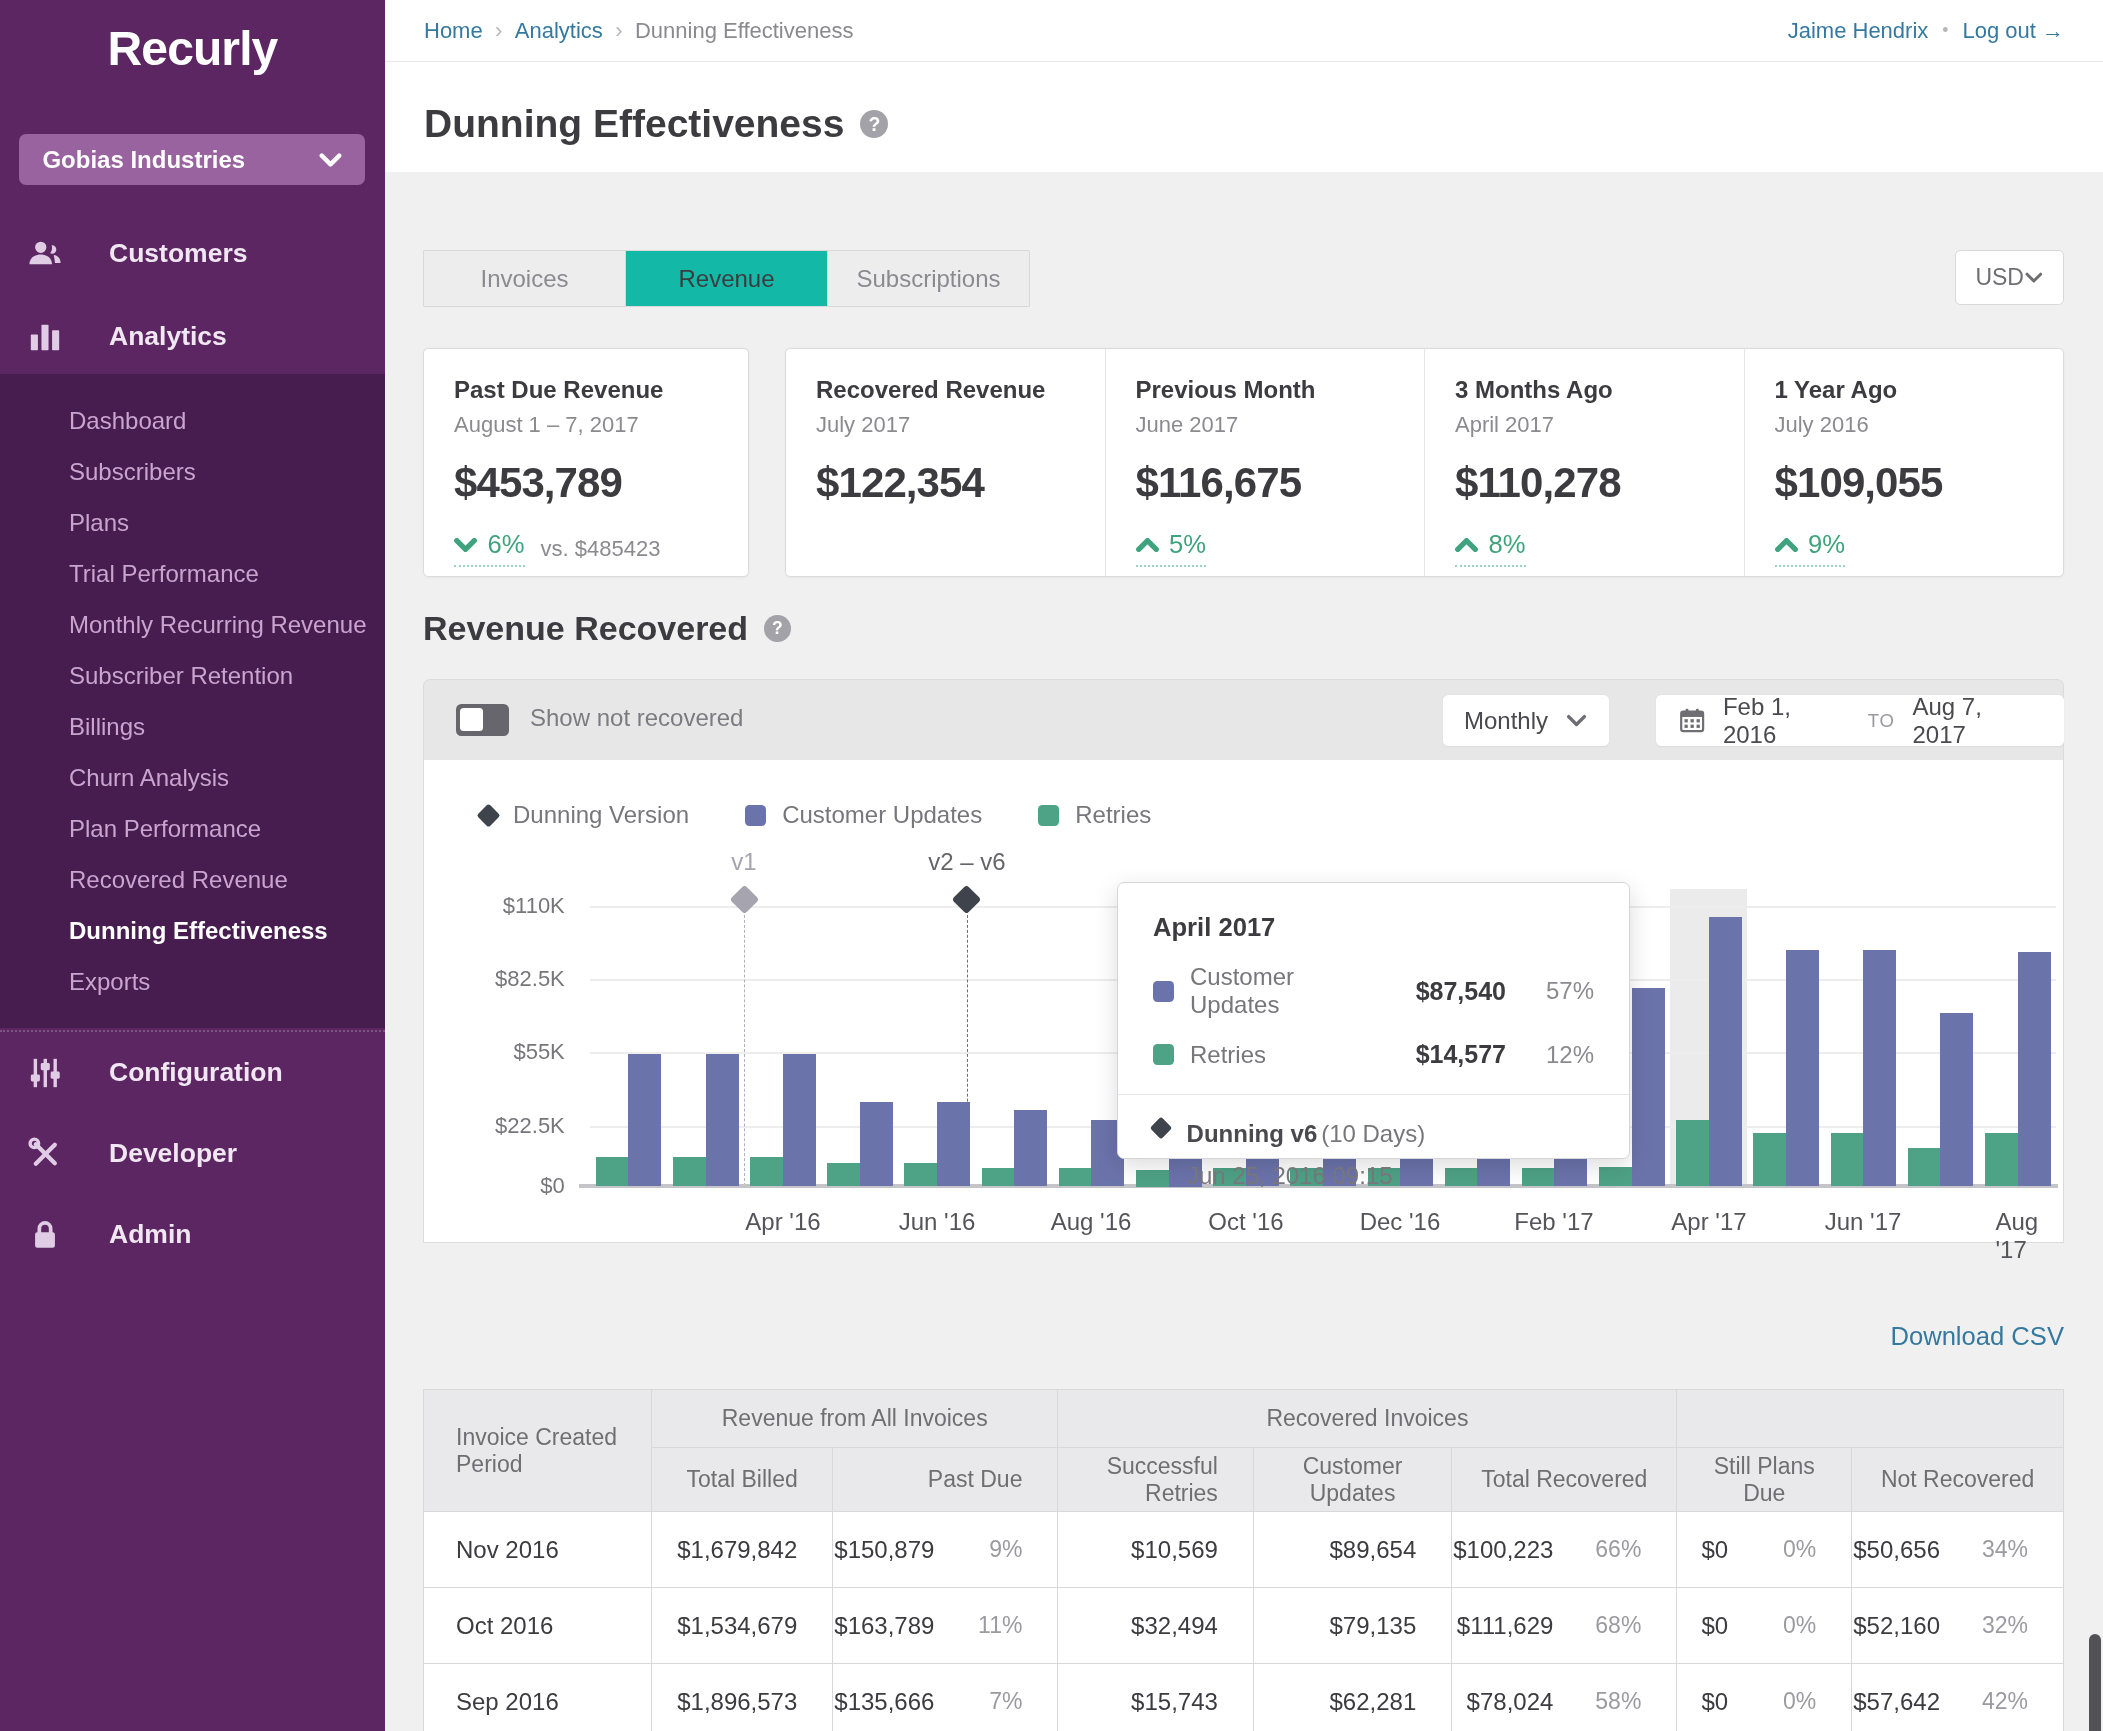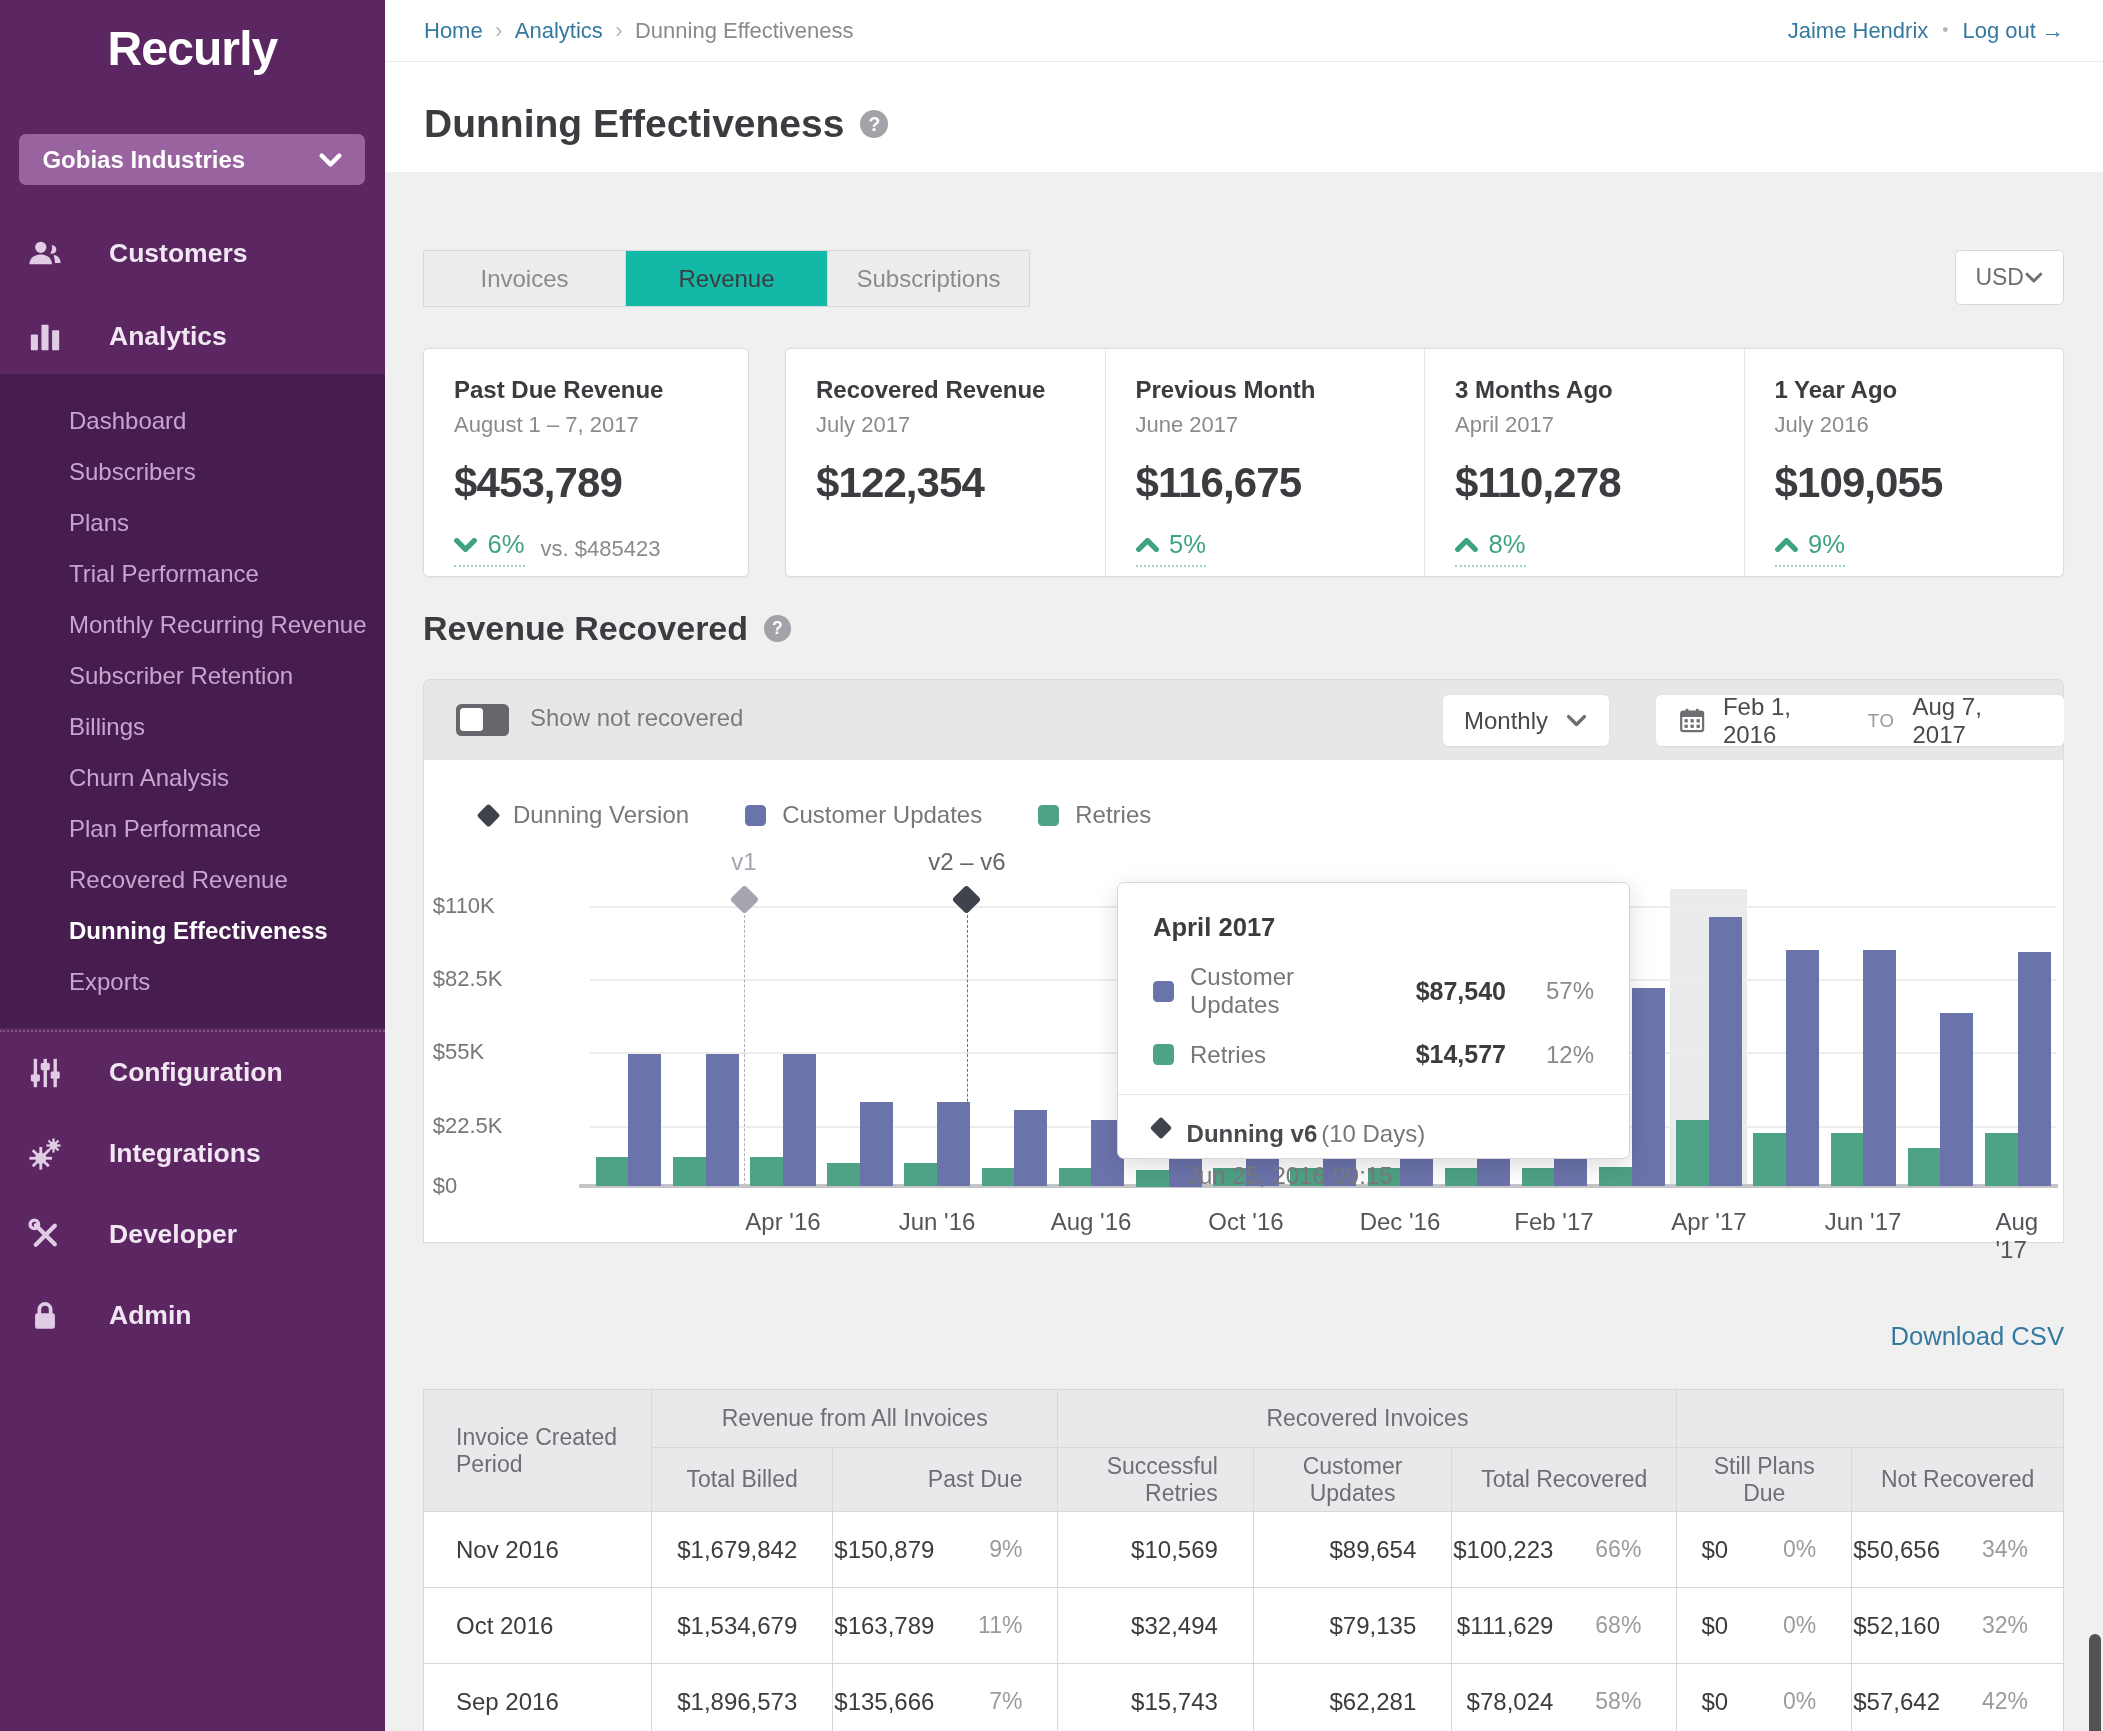--- a/index.html
+++ b/index.html
@@ -89,21 +89,21 @@
 
   
   .chart-panel{position:absolute;left:423px;top:760px;width:1641px;height:483px;background:#fff;
         border:1.8px solid #dcdbdc;border-top:none;box-sizing:border-box;}
   .legend{position:absolute;left:56px;top:41px;display:flex;align-items:center;gap:56px;}
   .legend-item{display:flex;align-items:center;gap:16px;font-size:24px;color:#77767b;}
   .marker-square{width:21px;height:21px;border-radius:4.4px;}
   .marker-diamond{width:17px;height:17px;transform:rotate(45deg);border-radius:2.6px;}
   .gridline{position:absolute;height:1.8px;background:#ededee;left:166px;width:1466px;z-index:0;}
   .baseline{position:absolute;height:3.5px;background:#c5c4c9;left:155px;width:1479px;z-index:2;}
-  .ytick{position:absolute;width:132px;left:8.8px;font-size:22px;color:#77767b;transform:translateY(-50%);}
+  .ytick{position:absolute;width:132px;left:8.8px;text-align:right;font-size:22px;color:#77767b;transform:translateY(-50%);}
   .xtick{position:absolute;top:448px;font-size:24px;color:#55545a;transform:translateX(-50%);}
   .band{position:absolute;background:#ebebec;z-index:0;}
   .bar{position:absolute;z-index:3;cursor:pointer;}
   .ann-line{position:absolute;width:0;border-left:1.8px dashed #b2b1ba;top:150px;height:276px;z-index:2;}
   .ann-line.dark{border-left-color:#6f6e75;}
   .ann-diamond{position:absolute;width:21px;height:21px;transform:rotate(45deg);border-radius:3.5px;z-index:4;}
   .ann-label{position:absolute;top:88px;font-size:24px;transform:translateX(-50%);z-index:4;}
 
   
   .tooltip-box{position:absolute;left:693px;top:122px;width:513px;height:277px;background:#fff;
@@ -198,39 +198,20 @@
           <svg viewBox="0 0 24 24">
               <rect x="4" y="2" width="2.4" height="20"></rect>
               <rect x="2" y="13" width="6.4" height="5" rx="1"></rect>
               <rect x="11" y="2" width="2.4" height="20"></rect>
               <rect x="9" y="5" width="6.4" height="5" rx="1"></rect>
               <rect x="18" y="2" width="2.4" height="20"></rect>
               <rect x="16" y="11" width="6.4" height="5" rx="1"></rect>
             </svg>
         </span>
         <span class="nav-label">Configuration</span>
-      </div>
-      <div class="nav-item">
-        <span class="nav-icon">
-          <svg viewBox="0 0 24 24">
-              <g>
-                <circle cx="9" cy="15" r="4"></circle>
-                <rect x="8" y="7" width="2" height="16"></rect>
-                <rect x="1" y="14" width="16" height="2"></rect>
-                <rect x="8" y="7" width="2" height="16" transform="rotate(45 9 15)"></rect>
-                <rect x="1" y="14" width="16" height="2" transform="rotate(45 9 15)"></rect>
-                <circle cx="18" cy="6" r="2.6"></circle>
-                <rect x="17.2" y="1" width="1.6" height="10"></rect>
-                <rect x="13" y="5.2" width="10" height="1.6"></rect>
-                <rect x="17.2" y="1" width="1.6" height="10" transform="rotate(45 18 6)"></rect>
-                <rect x="13" y="5.2" width="10" height="1.6" transform="rotate(45 18 6)"></rect>
-              </g>
-            </svg>
-        </span>
-        <span class="nav-label">Integrations</span>
       </div>
       <div class="nav-item">
         <span class="nav-icon">
           <svg viewBox="0 0 24 24">
               <rect x="10.8" y="1" width="3" height="22" rx="1.5" transform="rotate(45 12 12)"></rect>
               <rect x="10.8" y="1" width="3" height="22" rx="1.5" transform="rotate(-45 12 12)"></rect>
               <circle cx="4.5" cy="4.5" r="3" fill="none" stroke="#e0cde5" stroke-width="2.4"></circle>
             </svg>
         </span>
         <span class="nav-label">Developer</span>

